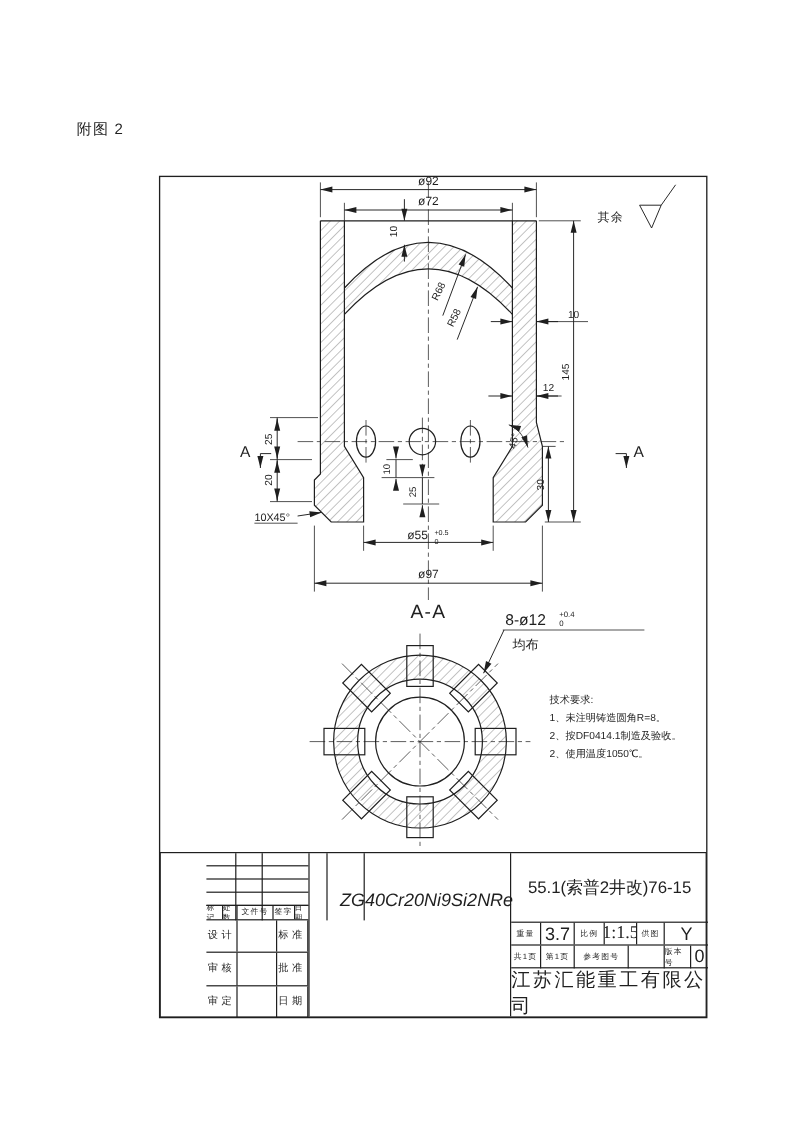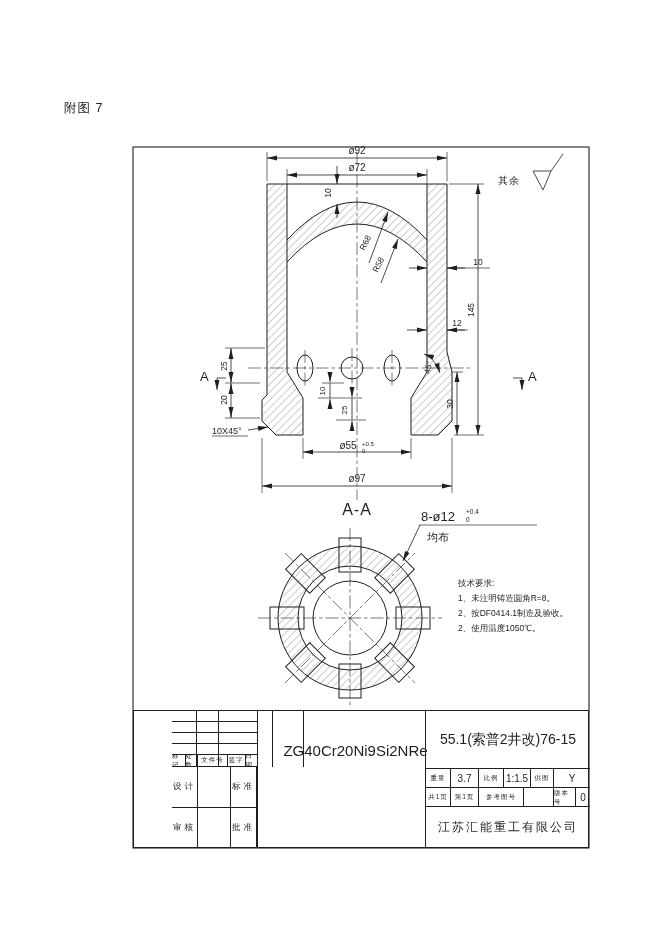--- a/index.html
+++ b/index.html
@@ -32,43 +32,43 @@
   .sign{height:81px;display:flex;flex-direction:column;}
   .srow{flex:1;display:flex;border-bottom:1px solid #1f1f1f;}
   .srow:last-child{border-bottom:none;}
   .srow .lab{width:33px;border-right:1px solid #1f1f1f;display:flex;align-items:center;
              justify-content:center;font-size:8.5px;letter-spacing:3px;}
   .srow .blank1{width:41px;border-right:1px solid #1f1f1f;}
   .srow .blank2{flex:1;}
   .name-cell{height:58px;border-bottom:1px solid #1f1f1f;display:flex;align-items:center;
              justify-content:center;font-size:16px;letter-spacing:6px;}
   .mat-cell{height:79px;display:flex;align-items:center;justify-content:center;
-            font-size:15px;letter-spacing:0;white-space:nowrap;}
+            font-size:15px;letter-spacing:0;white-space:nowrap;font-style:italic;}
   .no-cell{height:58px;border-bottom:1px solid #1f1f1f;display:flex;align-items:center;
            justify-content:center;font-size:14px;white-space:nowrap;}
   .info{height:38px;border-bottom:1px solid #1f1f1f;}
   .irow{height:19px;display:flex;border-bottom:1px solid #1f1f1f;}
   .irow:last-child{border-bottom:none;}
   .irow .c{border-right:1px solid #1f1f1f;display:flex;align-items:center;
            justify-content:center;overflow:hidden;}
   .irow .c:last-child{border-right:none;}
   .lbl{font-size:6.5px;letter-spacing:1px;}
-  .val{font-size:10px;}
+  .val{font-size:15px;}
   .company-cell{height:41px;display:flex;align-items:center;justify-content:center;
-                font-size:12px;letter-spacing:2px;}
+                font-size:16px;letter-spacing:2px;}
   
   .techreq{position:absolute;left:458px;top:576px;width:132px;font-size:8.5px;
            line-height:15px;white-space:nowrap;}
 </style>
 </head>
 <body>
 
 <div class="page">
 
-  <div class="caption">附图 7</div>
+  <div class="caption">附图 2</div>
 
   <svg width="662" height="936" viewBox="0 0 662 936">
     <defs>
       <pattern id="hatch" width="5.5" height="5.5" patternUnits="userSpaceOnUse" patternTransform="rotate(45)">
         <line x1="0" y1="0" x2="0" y2="5.5" stroke="#4a4a4a" stroke-width="0.55"></line>
       </pattern>
       <marker id="ae" markerWidth="12" markerHeight="8" refX="10.5" refY="4" orient="auto" markerUnits="userSpaceOnUse">
         <path d="M10.5,4 L0.5,1.5 L0.5,6.5 Z" fill="#1f1f1f"></path>
       </marker>
       <marker id="as" markerWidth="12" markerHeight="8" refX="10.5" refY="4" orient="auto-start-reverse" markerUnits="userSpaceOnUse">
@@ -248,35 +248,41 @@
           <div class="blank1"></div>
           <div class="lab">标准</div>
           <div class="blank2"></div>
         </div>
         <div class="srow">
           <div class="lab">审核</div>
           <div class="blank1"></div>
           <div class="lab">批准</div>
           <div class="blank2"></div>
         </div>
+        <div class="srow">
+          <div class="lab">审定</div>
+          <div class="blank1"></div>
+          <div class="lab">日期</div>
+          <div class="blank2"></div>
+        </div>
       </div>
     </div>
 
     <div class="col tb-mid">
       <div class="mat-cell">ZG40Cr20Ni9Si2NRe</div>
     </div>
 
     <div class="col tb-right">
       <div class="no-cell">55.1(索普2井改)76-15</div>
       <div class="info">
         <div class="irow">
           <div class="c lbl" style="width:25px;">重量</div>
           <div class="c val" style="width:28px;">3.7</div>
           <div class="c lbl" style="width:25px;">比例</div>
-          <div class="c val" style="width:27px;">1:1.5</div>
+          <div class="c val" style="width:27px;font-family:Liberation Serif, serif;">1:1.5</div>
           <div class="c lbl" style="width:23px;">供图</div>
           <div class="c val" style="width:36px;">Y</div>
         </div>
         <div class="irow">
           <div class="c lbl" style="width:25px;">共1页</div>
           <div class="c lbl" style="width:28px;">第1页</div>
           <div class="c lbl" style="width:45px;">参考图号</div>
           <div class="c" style="width:30px;"></div>
           <div class="c lbl" style="width:22px;">版本号</div>
           <div class="c val" style="width:14px;">0</div>

